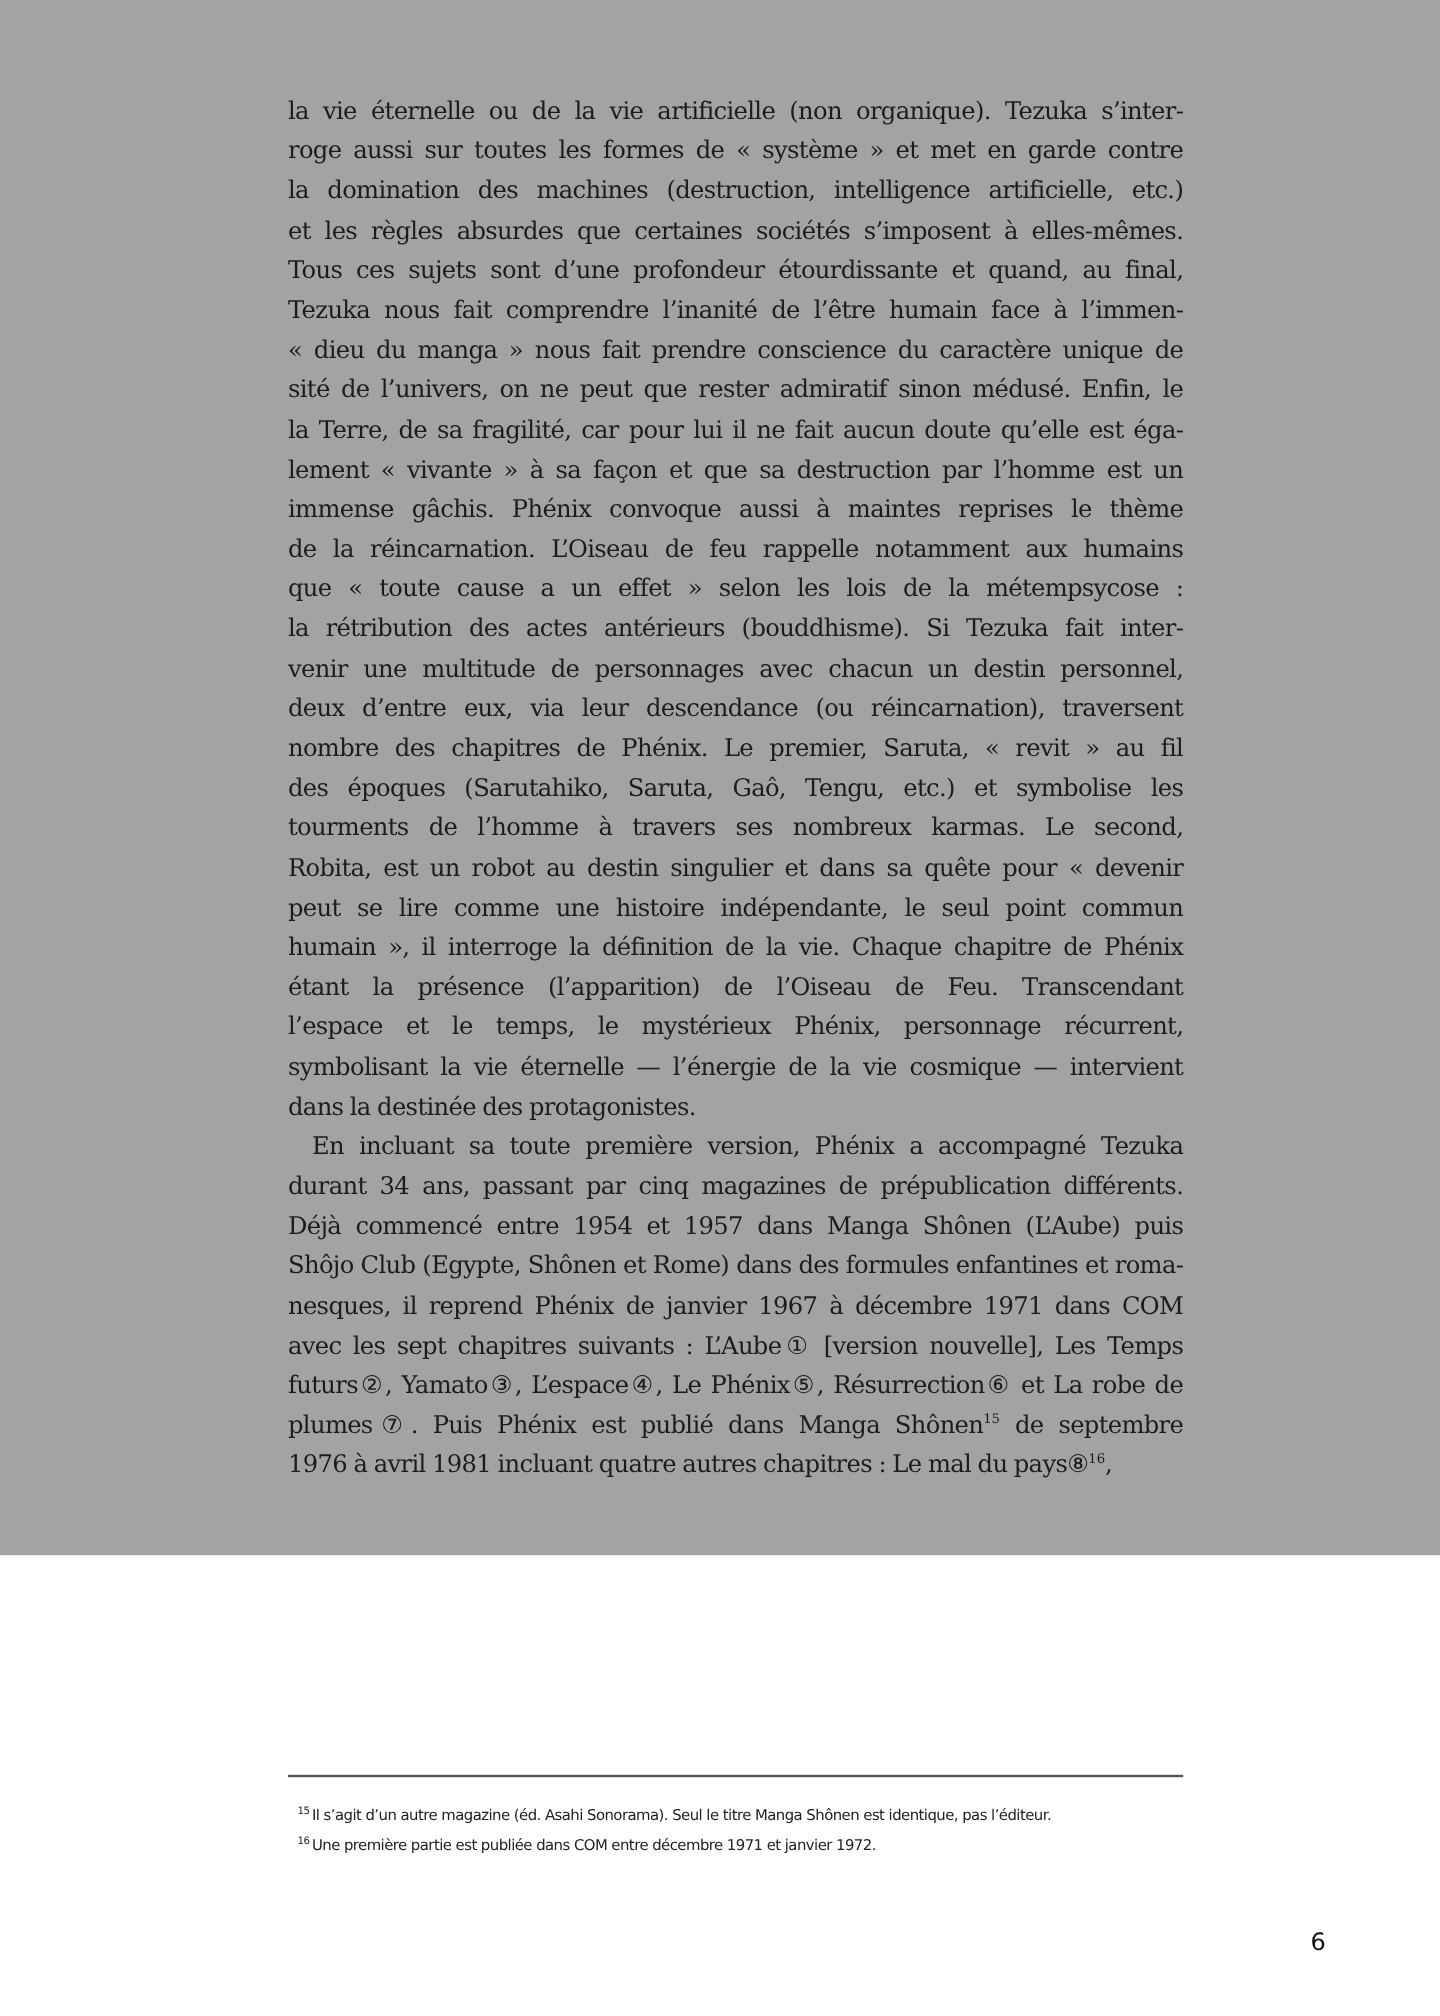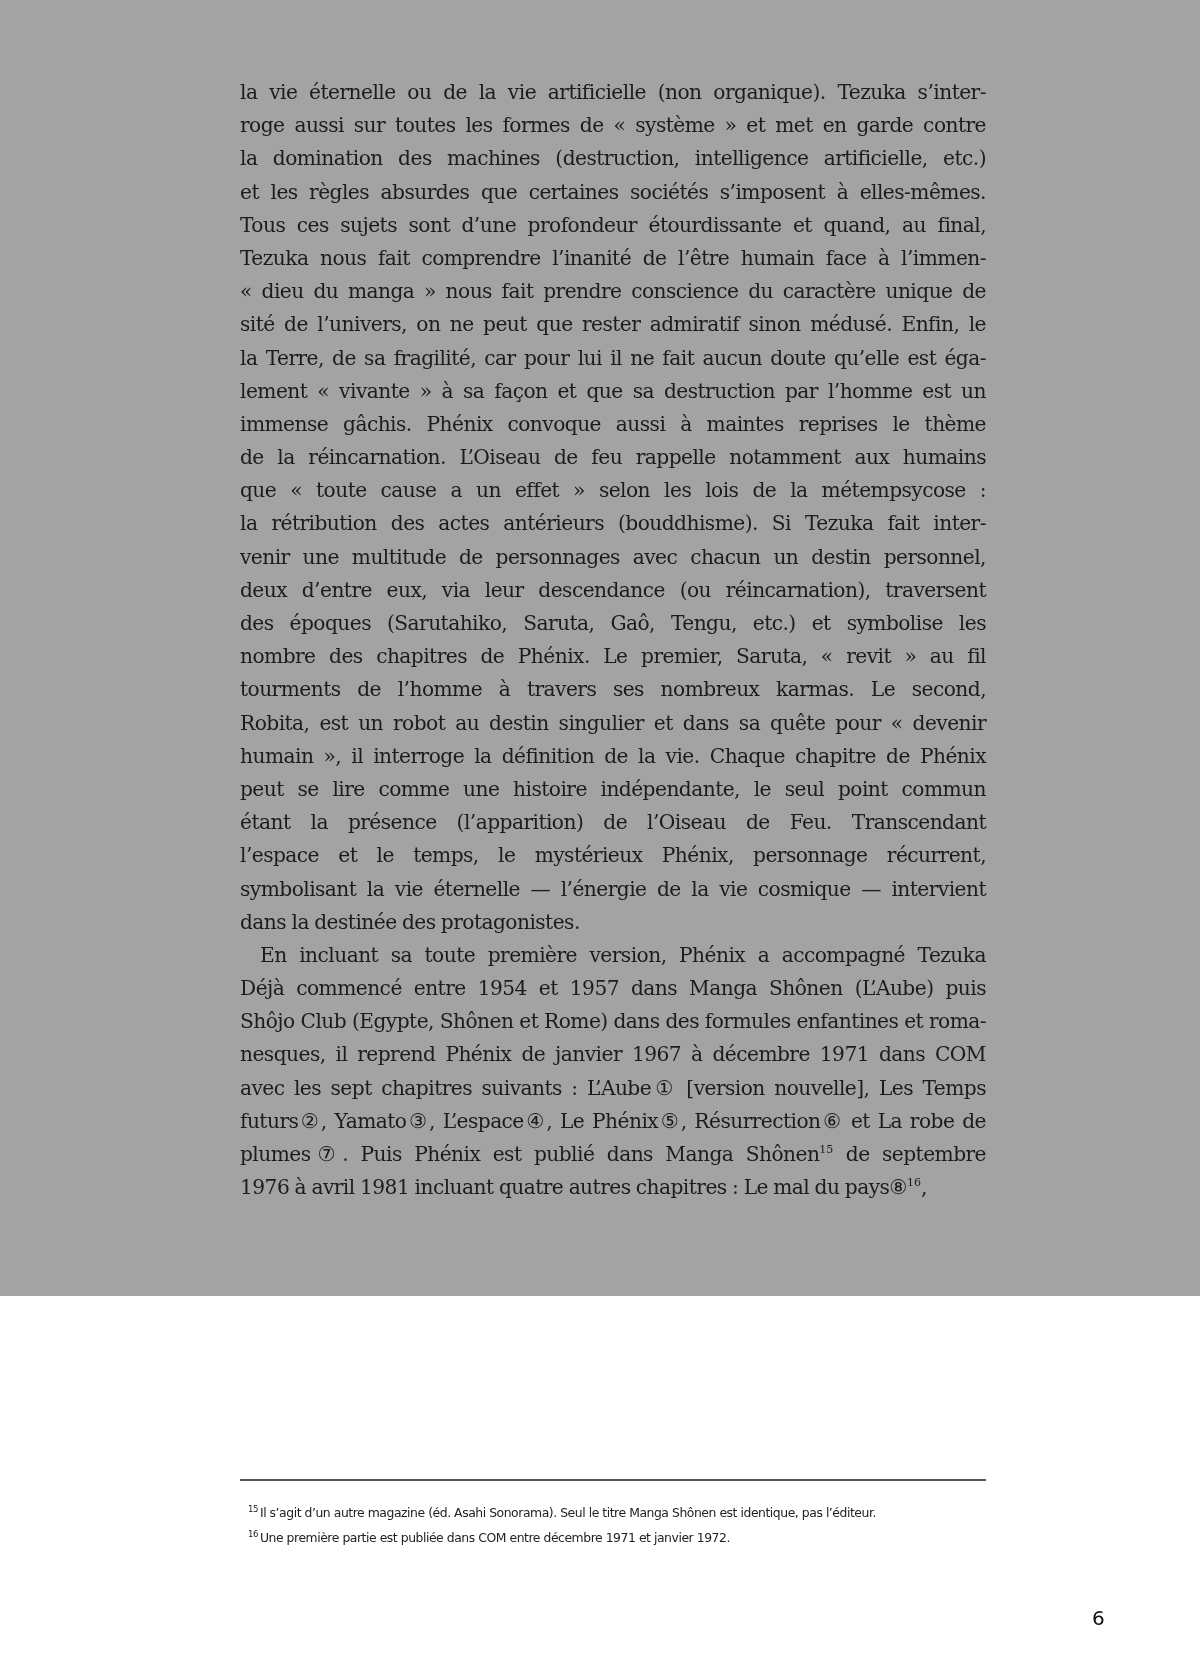--- a/index.html
+++ b/index.html
@@ -41,31 +41,32 @@
     <span class="line"><span>« dieu du manga » nous fait prendre conscience du caractère unique de</span></span>
     <span class="line"><span>sité de l’univers, on ne peut que rester admiratif sinon médusé. Enfin, le</span></span>
     <span class="line"><span>la Terre, de sa fragilité, car pour lui il ne fait aucun doute qu’elle est éga-</span></span>
     <span class="line"><span>lement « vivante » à sa façon et que sa destruction par l’homme est un</span></span>
     <span class="line"><span>immense gâchis. </span><span class="it">Phénix</span><span> convoque aussi à maintes reprises le thème</span></span>
     <span class="line"><span>de la réincarnation. L’Oiseau de feu rappelle notamment aux humains</span></span>
     <span class="line"><span>que « toute cause a un effet » selon les lois de la métempsycose :</span></span>
     <span class="line"><span>la rétribution des actes antérieurs (bouddhisme). Si Tezuka fait inter-</span></span>
     <span class="line"><span>venir une multitude de personnages avec chacun un destin personnel,</span></span>
     <span class="line"><span>deux d’entre eux, via leur descendance (ou réincarnation), traversent</span></span>
+    <span class="line"><span>nombre des chapitres de </span><span class="it">Phénix</span><span>. Le premier, Saruta, « revit » au fil</span></span>
     <span class="line"><span>des époques (Sarutahiko, Saruta, Gaô, Tengu, etc.) et symbolise les</span></span>
-    <span class="line"><span>nombre des chapitres de </span><span class="it">Phénix</span><span>. Le premier, Saruta, « revit » au fil</span></span>
     <span class="line"><span>tourments de l’homme à travers ses nombreux karmas. Le second,</span></span>
     <span class="line"><span>Robita, est un robot au destin singulier et dans sa quête pour « devenir</span></span>
+    <span class="line"><span>peut se lire comme une histoire indépendante, le seul point commun</span></span>
     <span class="line"><span>humain », il interroge la définition de la vie. Chaque chapitre de </span><span class="it">Phénix</span></span>
-    <span class="line"><span>peut se lire comme une histoire indépendante, le seul point commun</span></span>
     <span class="line"><span>étant la présence (l’apparition) de l’Oiseau de Feu. Transcendant</span></span>
     <span class="line"><span>l’espace et le temps, le mystérieux Phénix, personnage récurrent,</span></span>
     <span class="line"><span>symbolisant la vie éternelle — l’énergie de la vie cosmique — intervient</span></span>
     <span class="line last"><span>dans la destinée des protagonistes.</span></span>
     <span class="line indent"><span>En incluant sa toute première version, </span><span class="it">Phénix</span><span> a accompagné Tezuka</span></span>
+    <span class="line"><span>durant 34 ans, passant par cinq magazines de prépublication différents.</span></span>
     <span class="line"><span>Déjà commencé entre 1954 et 1957 dans </span><span class="it">Manga Shônen</span><span> (</span><span class="it">L’Aube</span><span>) puis</span></span>
     <span class="line"><span class="it">Shôjo Club</span><span> (</span><span class="it">Egypte</span><span>, </span><span class="it">Shônen</span><span> et </span><span class="it">Rome</span><span>) dans des formules enfantines et roma-</span></span>
     <span class="line"><span>nesques, il reprend </span><span class="it">Phénix</span><span> de janvier 1967 à décembre 1971 dans </span><span class="it">COM</span></span>
     <span class="line"><span>avec les sept chapitres suivants : </span><span class="it">L’Aube</span><span>① [version nouvelle], Les </span><span class="it">Temps</span></span>
     <span class="line"><span class="it">futurs</span><span>②, </span><span class="it">Yamato</span><span>③, </span><span class="it">L’espace</span><span>④, </span><span class="it">Le Phénix</span><span>⑤, </span><span class="it">Résurrection</span><span>⑥ et </span><span class="it">La robe de</span></span>
     <span class="line"><span class="it">plumes</span><span>⑦. Puis </span><span class="it">Phénix</span><span> est publié dans </span><span class="it">Manga Shônen</span><sup class="fn">15</sup><span> de septembre</span></span>
     <span class="line last"><span>1976 à avril 1981 incluant quatre autres chapitres : </span><span class="it">Le mal du pays</span><span>⑧</span><sup class="fn">16</sup><span>,</span></span>
   </div>
 
   <div class="rule"></div>

